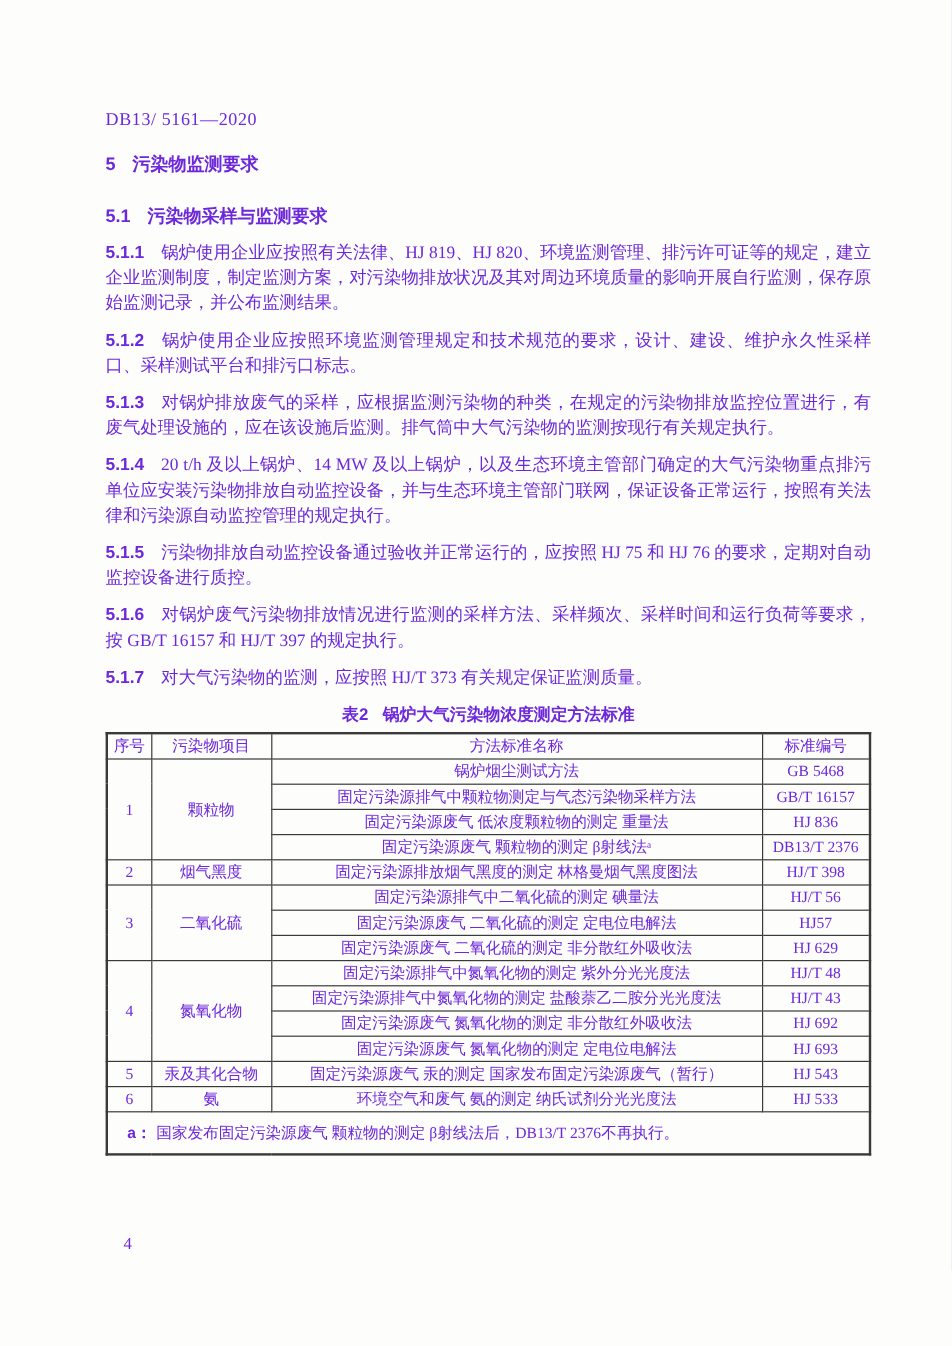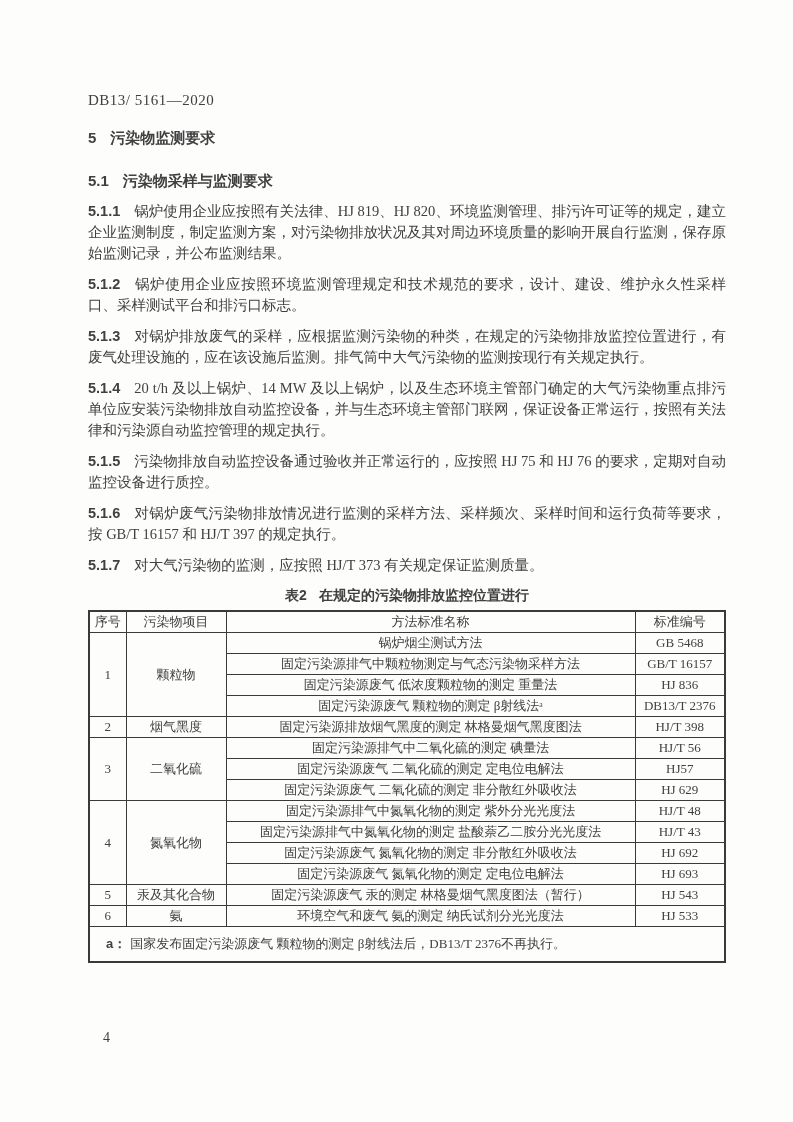--- a/index.html
+++ b/index.html
@@ -3,21 +3,21 @@
 <meta charset="utf-8">
 <style>
   * { margin: 0; padding: 0; box-sizing: border-box; }
   html, body { background: #e8e8e8; }
   .page {
     position: relative;
     width: 793px;
     height: 1122px;
     margin: 0 auto;
     background: #fdfdfc;
-    color: #404040;
+    color: #6d28d9;
     font-family: "Liberation Serif", "DejaVu Serif", serif;
     overflow: hidden;
   }
   .content {
     position: absolute;
     left: 88px;
     top: 90px;
     width: 638px;
   }
   .doc-number {
@@ -113,21 +113,21 @@
       <div class="para"><span class="pnum">5.1.1</span><span>锅炉使用企业应按照有关法律、HJ 819、HJ 820、环境监测管理、排污许可证等的规定，建立企业监测制度，制定监测方案，对污染物排放状况及其对周边环境质量的影响开展自行监测，保存原始监测记录，并公布监测结果。</span></div>
       <div class="para"><span class="pnum">5.1.2</span><span>锅炉使用企业应按照环境监测管理规定和技术规范的要求，设计、建设、维护永久性采样口、采样测试平台和排污口标志。</span></div>
       <div class="para"><span class="pnum">5.1.3</span><span>对锅炉排放废气的采样，应根据监测污染物的种类，在规定的污染物排放监控位置进行，有废气处理设施的，应在该设施后监测。排气筒中大气污染物的监测按现行有关规定执行。</span></div>
       <div class="para"><span class="pnum">5.1.4</span><span>20 t/h 及以上锅炉、14 MW 及以上锅炉，以及生态环境主管部门确定的大气污染物重点排污单位应安装污染物排放自动监控设备，并与生态环境主管部门联网，保证设备正常运行，按照有关法律和污染源自动监控管理的规定执行。</span></div>
       <div class="para"><span class="pnum">5.1.5</span><span>污染物排放自动监控设备通过验收并正常运行的，应按照 HJ 75 和 HJ 76 的要求，定期对自动监控设备进行质控。</span></div>
       <div class="para"><span class="pnum">5.1.6</span><span>对锅炉废气污染物排放情况进行监测的采样方法、采样频次、采样时间和运行负荷等要求，按 GB/T 16157 和 HJ/T 397 的规定执行。</span></div>
       <div class="para"><span class="pnum">5.1.7</span><span>对大气污染物的监测，应按照 HJ/T 373 有关规定保证监测质量。</span></div>
     </div>
 
     <div class="table-title">
-      <span class="tnum">表2</span><span>在规定的污染物排放监控位置进行</span>
+      <span class="tnum">表2</span><span>锅炉大气污染物浓度测定方法标准</span>
     </div>
 
     <table class="std-table">
       <colgroup>
         <col class="c-num">
           <col class="c-item">
           <col class="c-method">
           <col class="c-code">
       </colgroup>
       <thead>
@@ -191,21 +191,21 @@
             <td>固定污染源废气 氮氧化物的测定 非分散红外吸收法</td>
             <td>HJ 692</td>
           </tr>
           <tr>
             <td>固定污染源废气 氮氧化物的测定 定电位电解法</td>
             <td>HJ 693</td>
           </tr>
           <tr>
             <td rowspan="1">5</td>
             <td rowspan="1">汞及其化合物</td>
-            <td>固定污染源废气 汞的测定 林格曼烟气黑度图法（暂行）</td>
+            <td>固定污染源废气 汞的测定 国家发布固定污染源废气（暂行）</td>
             <td>HJ 543</td>
           </tr>
           <tr>
             <td rowspan="1">6</td>
             <td rowspan="1">氨</td>
             <td>环境空气和废气 氨的测定 纳氏试剂分光光度法</td>
             <td>HJ 533</td>
           </tr>
           <tr>
             <td colspan="4" class="footnote-cell"><span class="footnote-marker">a：</span><span>国家发布固定污染源废气 颗粒物的测定 β射线法后，DB13/T 2376不再执行。</span></td>

